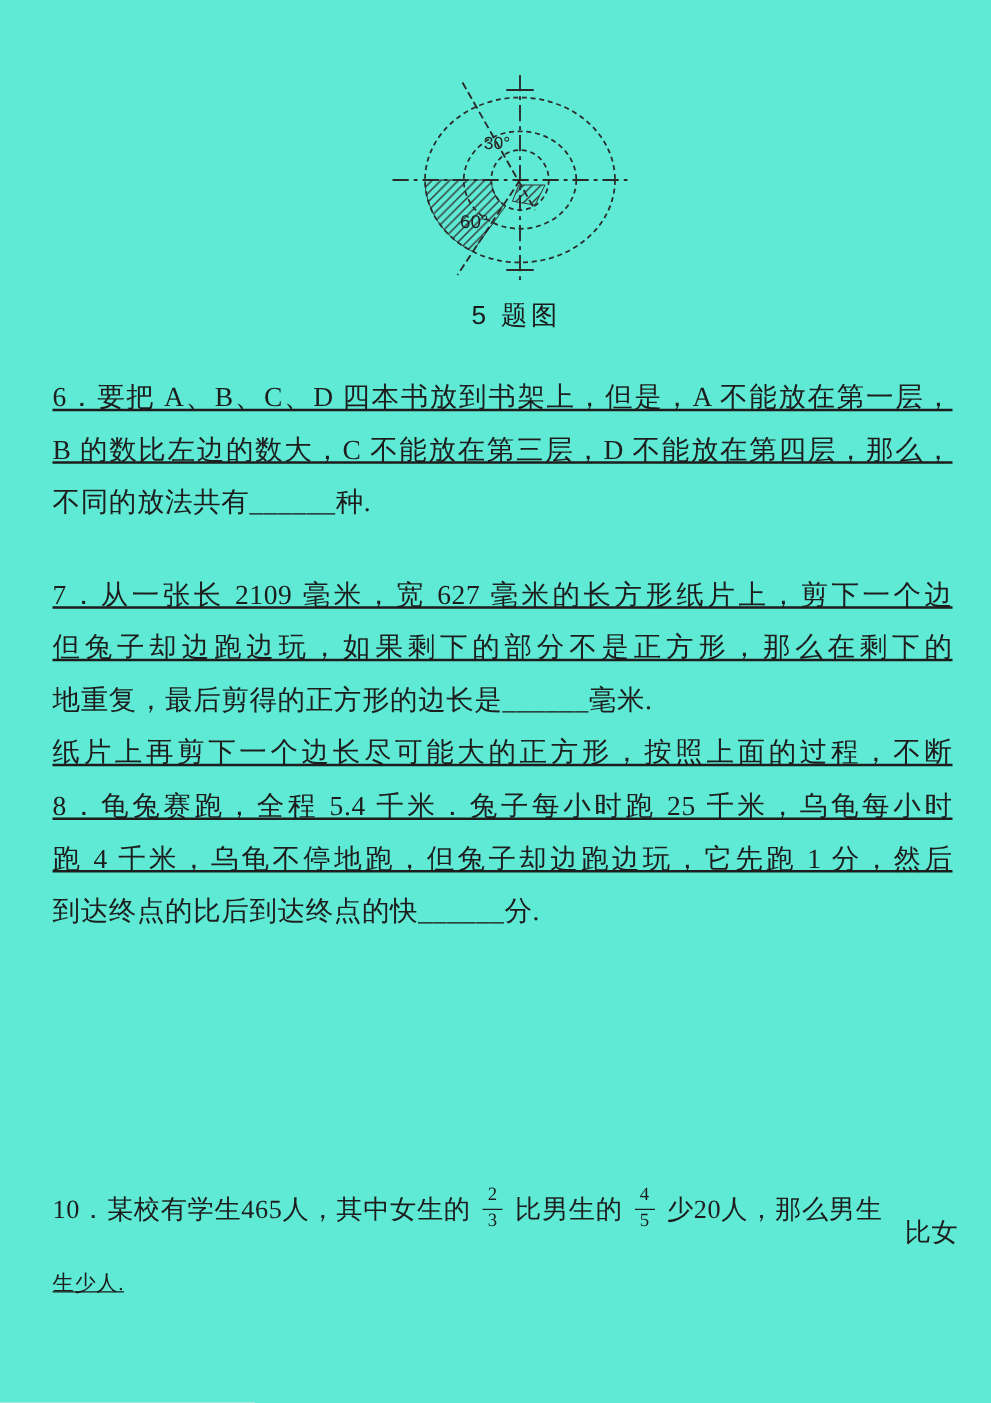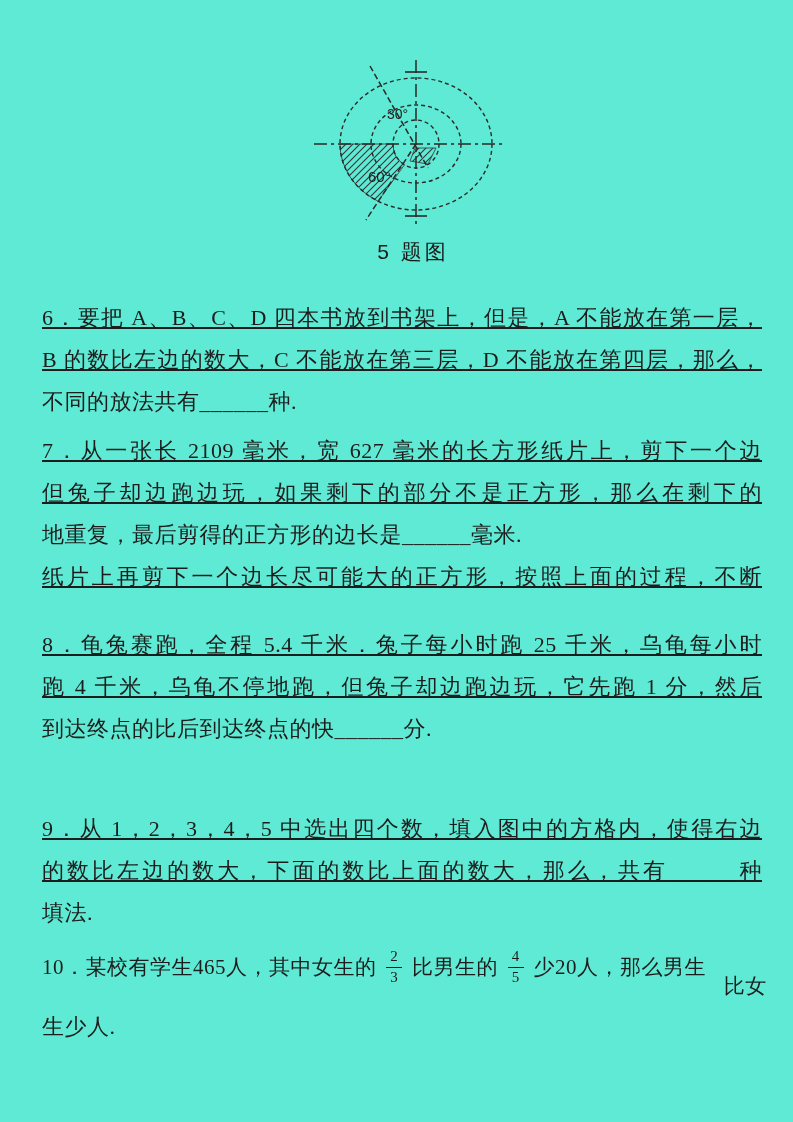--- a/index.html
+++ b/index.html
@@ -37,21 +37,21 @@
     white-space:nowrap;
     text-align:justify;
     text-justify:inter-character;
   }
   .qline.full { text-align-last:justify; white-space:normal; height:42px; overflow:visible;text-decoration:underline; }
   .q10-line1 {
     height:62px; line-height:62px;
     white-space:nowrap;
     font-size:21px;
   }
-  .q10-line2 { height:42px; line-height:42px; margin-top:8px; font-size:22px; }
+  .q10-line2 { height:42px; line-height:42px; margin-top:8px; font-size:17px;text-decoration:underline; }
   .frac {
     display:inline-block;
     vertical-align:middle;
     text-align:center;
     font-size:15px;
     line-height:1.15;
     margin:0 4px 4px 4px;
   }
   .frac .num { display:block; padding:0 4px 1px 4px; }
   .frac .den { display:block; border-top:1.5px solid #1d1d1d; padding:1px 4px 0 4px; }
@@ -93,38 +93,33 @@
     </svg>
     <div class="figure-caption">5 题图</div>
   </div>
 
   <div class="question" style="top:297px">
     <div class="qline full">6．要把 A、B、C、D 四本书放到书架上，但是，A 不能放在第一层，</div>
     <div class="qline full">B 的数比左边的数大，C 不能放在第三层，D 不能放在第四层，那么，</div>
     <div class="qline">不同的放法共有______种.</div>
   </div>
 
-  <div class="question" style="top:430px">
+  <div class="question" style="top:455px">
     <div class="qline full">7．从一张长 2109 毫米，宽 627 毫米的长方形纸片上，剪下一个边</div>
     <div class="qline full">但兔子却边跑边玩，如果剩下的部分不是正方形，那么在剩下的</div>
     <div class="qline">地重复，最后剪得的正方形的边长是______毫米.</div>
     <div class="qline full">纸片上再剪下一个边长尽可能大的正方形，按照上面的过程，不断</div>
   </div>
 
   <div class="question" style="top:624px">
     <div class="qline full">8．龟兔赛跑，全程 5.4 千米．兔子每小时跑 25 千米，乌龟每小时</div>
     <div class="qline full">跑 4 千米，乌龟不停地跑，但兔子却边跑边玩，它先跑 1 分，然后</div>
     <div class="qline">到达终点的比后到达终点的快______分.</div>
   </div>
 
-  <div class="question" style="top:808px">
-    <div class="qline full">9．从 1，2，3，4，5 中选出四个数，填入图中的方格内，使得右边</div>
-    <div class="qline full">的数比左边的数大，下面的数比上面的数大，那么，共有______种</div>
-    <div class="qline">填法.</div>
-  </div>
 
   <div class="question" style="top:936px">
     <div class="q10-line1">
       <span>10．某校有学生465人，其中女生的</span>
       <span class="frac">
         <span class="num">2</span>
         <span class="den">3</span>
       </span>
       <span>比男生的</span>
       <span class="frac">

